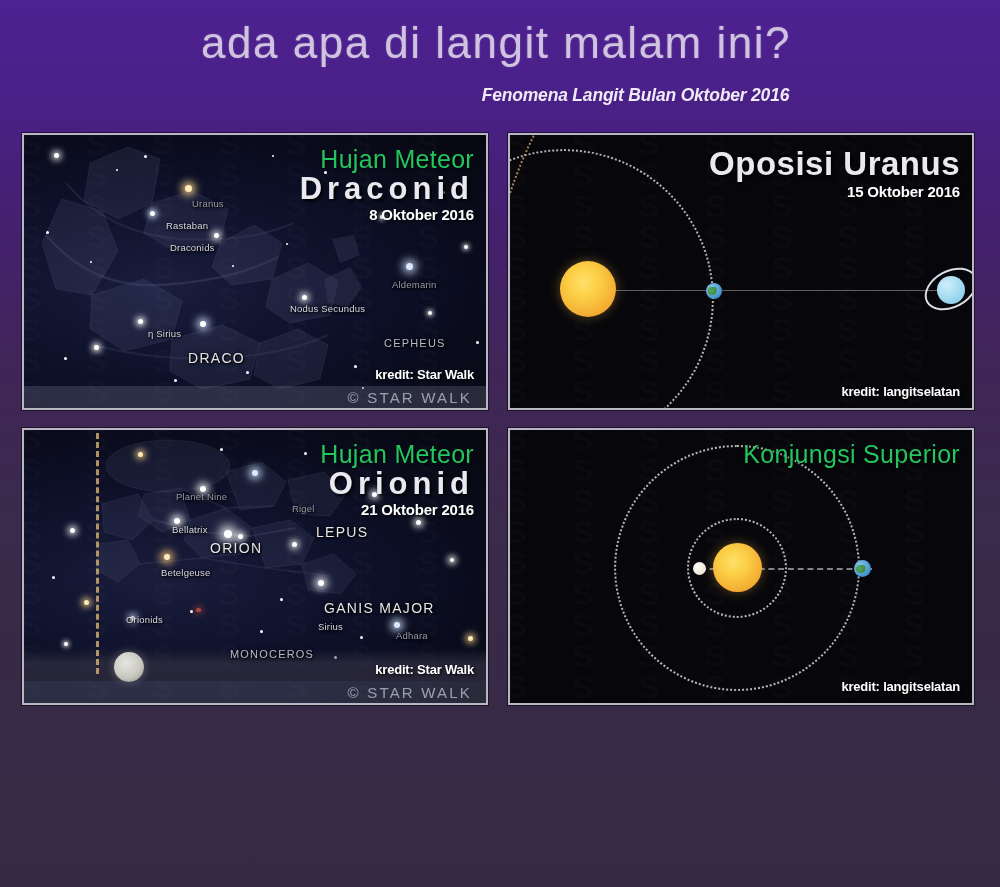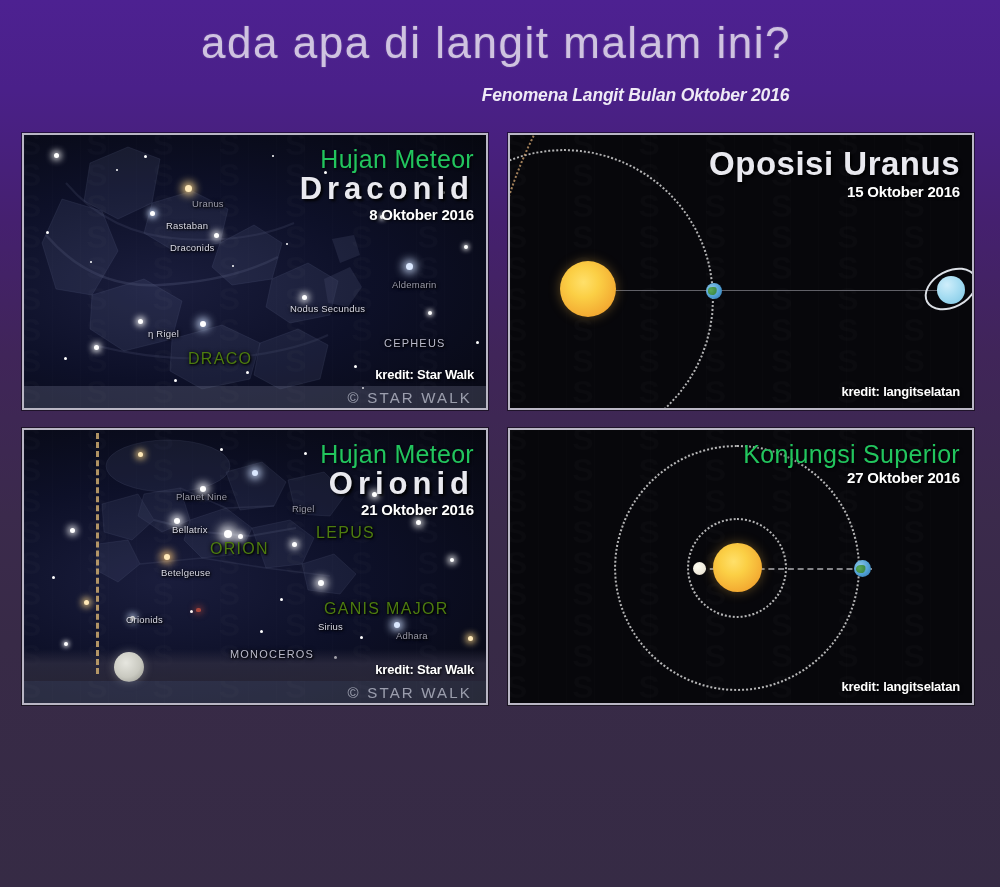--- a/index.html
+++ b/index.html
@@ -101,21 +101,21 @@
   
   .figure { position:absolute; opacity:.30; }
   .figure svg { display:block; }
 
   .slabel {
     position:absolute; color:#d9d9e4; font-size:9.5px; z-index:30;
     text-shadow:0 0 4px #000, 1px 1px 2px #000; white-space:nowrap;
     letter-spacing:.2px;
   }
   .slabel.dim { color:#9a9aa8; }
-  .slabel.big { font-size:16px; letter-spacing:1.3px; color:#4d7c0f; }
+  .slabel.big { font-size:14px; letter-spacing:1.3px; color:#e5e5e5; }
   .slabel.const { font-size:11px; letter-spacing:1.2px; color:#b9b9c9; }
 
   
   .orbit {
     position:absolute; border-radius:50%;
     border:2px dotted rgba(226,226,226,.80);
   }
   .orbit.tan { border-color:rgba(190,150,105,.85); }
   .axis-line {
     position:absolute; height:1px; background:rgba(170,170,180,.55); z-index:5;
@@ -238,21 +238,21 @@
   <div class="panel-head">
     <div class="ph-kicker">Hujan Meteor</div>
     <div class="ph-name wide">Draconid</div>
     <div class="ph-date">8 Oktober 2016</div>
   </div>
 
   <div class="slabel dim" style="left:168px; top:63px;">Uranus</div>
   <div class="slabel" style="left:142px; top:85px;">Rastaban</div>
   <div class="slabel" style="left:146px; top:107px;">Draconids</div>
   <div class="slabel" style="left:266px; top:168px;">Nodus Secundus</div>
-  <div class="slabel" style="left:124px; top:193px;">η Rigel</div>
+  <div class="slabel" style="left:124px; top:193px;">η Sirius</div>
   <div class="slabel big" style="left:164px; top:215px;">DRACO</div>
   <div class="slabel dim" style="left:368px; top:144px;">Aldemarin</div>
   <div class="slabel const" style="left:360px; top:202px;">CEPHEUS</div>
 
   <div class="credit">kredit: Star Walk</div>
   <div class="sw-bar">
     <span>© STAR WALK</span>
   </div>
 </div>
 
@@ -367,21 +367,20 @@
   <div class="orbit" style="left:177px; top:88px; width:100px; height:100px;"></div>
 
   <div class="axis-dash" style="left:190px; top:138px; width:172px;"></div>
 
   <div class="mercury" style="left:183px; top:132px; width:13px; height:13px;"></div>
   <div class="sun" style="left:203px; top:113px; width:49px; height:49px;"></div>
   <div class="earth" style="left:344px; top:130px; width:17px; height:17px;"></div>
 
   <div class="panel-head">
     <div class="ph-kicker">Konjungsi Superior</div>
-    <div class="ph-date">27 Oktober 2016</div>
   </div>
 
   <div class="credit low">kredit: langitselatan</div>
 </div>
 
 <div id="footer">
 
   
 
   

